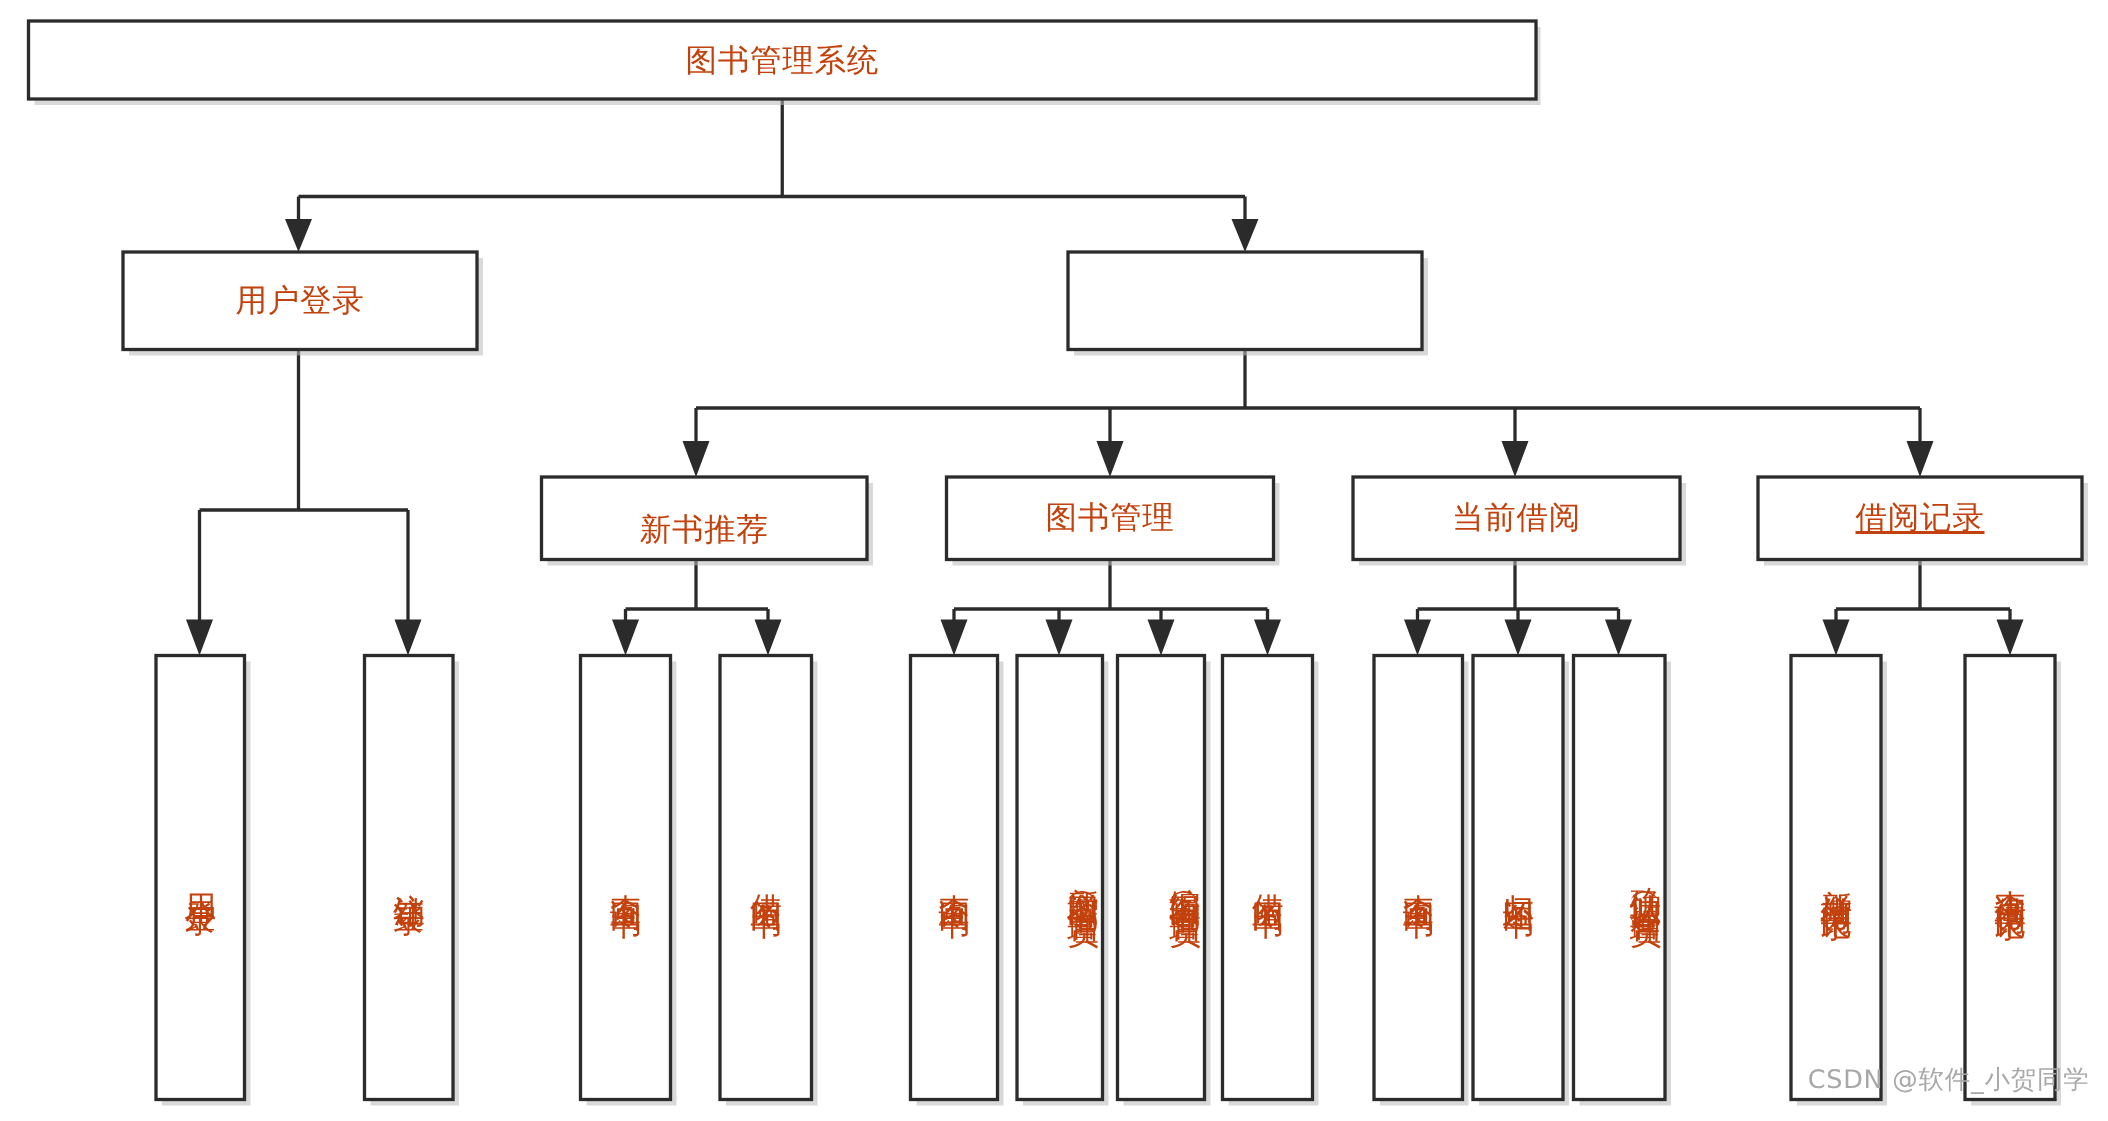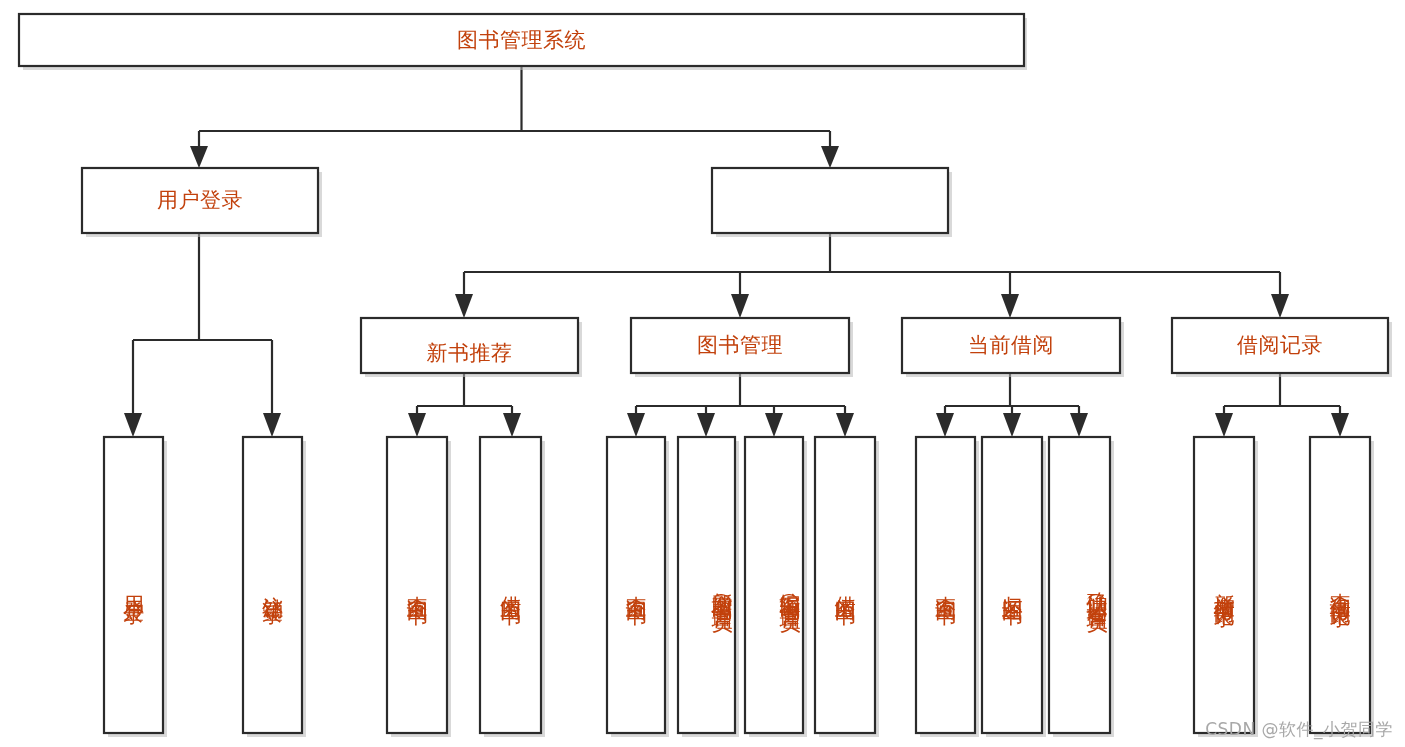--- a/index.html
+++ b/index.html
@@ -63,21 +63,21 @@
     writing-mode: vertical-rl;
     text-orientation: upright;
     font-size: 21px;
     line-height: 1.25;
     letter-spacing: 3px;
     white-space: nowrap;
   }
   .watermark {
     position: absolute;
     right: 12px;
-    bottom: 6px;
+    bottom: 16px;
     font-size: 17px;
     color: #a8a8a8;
     letter-spacing: 0.5px;
     user-select: none;
     white-space: nowrap;
   }
 </style>
 </head>
 <body>
 
@@ -201,21 +201,21 @@
     </g>
   </svg>
 
   <div class="node-label label-h" style="left:19px; top:14px; width:1005px; height:52px;">图书管理系统</div>
 
   <div class="node-label label-h" style="left:82px; top:168px; width:236px; height:65px;">用户登录</div>
 
   <div class="node-label label-h" style="left:361px; top:318px; width:217px; height:71px;">新书推荐</div>
   <div class="node-label label-h" style="left:631px; top:318px; width:218px; height:55px;">图书管理</div>
   <div class="node-label label-h" style="left:902px; top:318px; width:218px; height:55px;">当前借阅</div>
-  <div class="node-label label-h" style="left:1172px; top:318px; width:216px; height:55px;">借阅记录</div>
+  <div class="node-label label-h" style="left:1172px; top:318px; width:216px; height:55px;text-decoration:underline;">借阅记录</div>
 
   <div class="node-label label-v" style="left:104px; top:437px; width:59px; height:296px;">用户登录</div>
   <div class="node-label label-v" style="left:243px; top:437px; width:59px; height:296px;">注销登录</div>
 
   <div class="node-label label-v" style="left:387px; top:437px; width:60px; height:296px;">查询图书</div>
   <div class="node-label label-v" style="left:480px; top:437px; width:61px; height:296px;">借阅图书</div>
 
   <div class="node-label label-v" style="left:607px; top:437px; width:58px; height:296px;">查询图书</div>
   <div class="node-label label-v" style="left:678px; top:437px; width:57px; height:296px; align-items:flex-start; padding-top:6px;">新增图书（管理员）</div>
   <div class="node-label label-v" style="left:745px; top:437px; width:58px; height:296px; align-items:flex-start; padding-top:6px;">编辑图书（管理员）</div>

